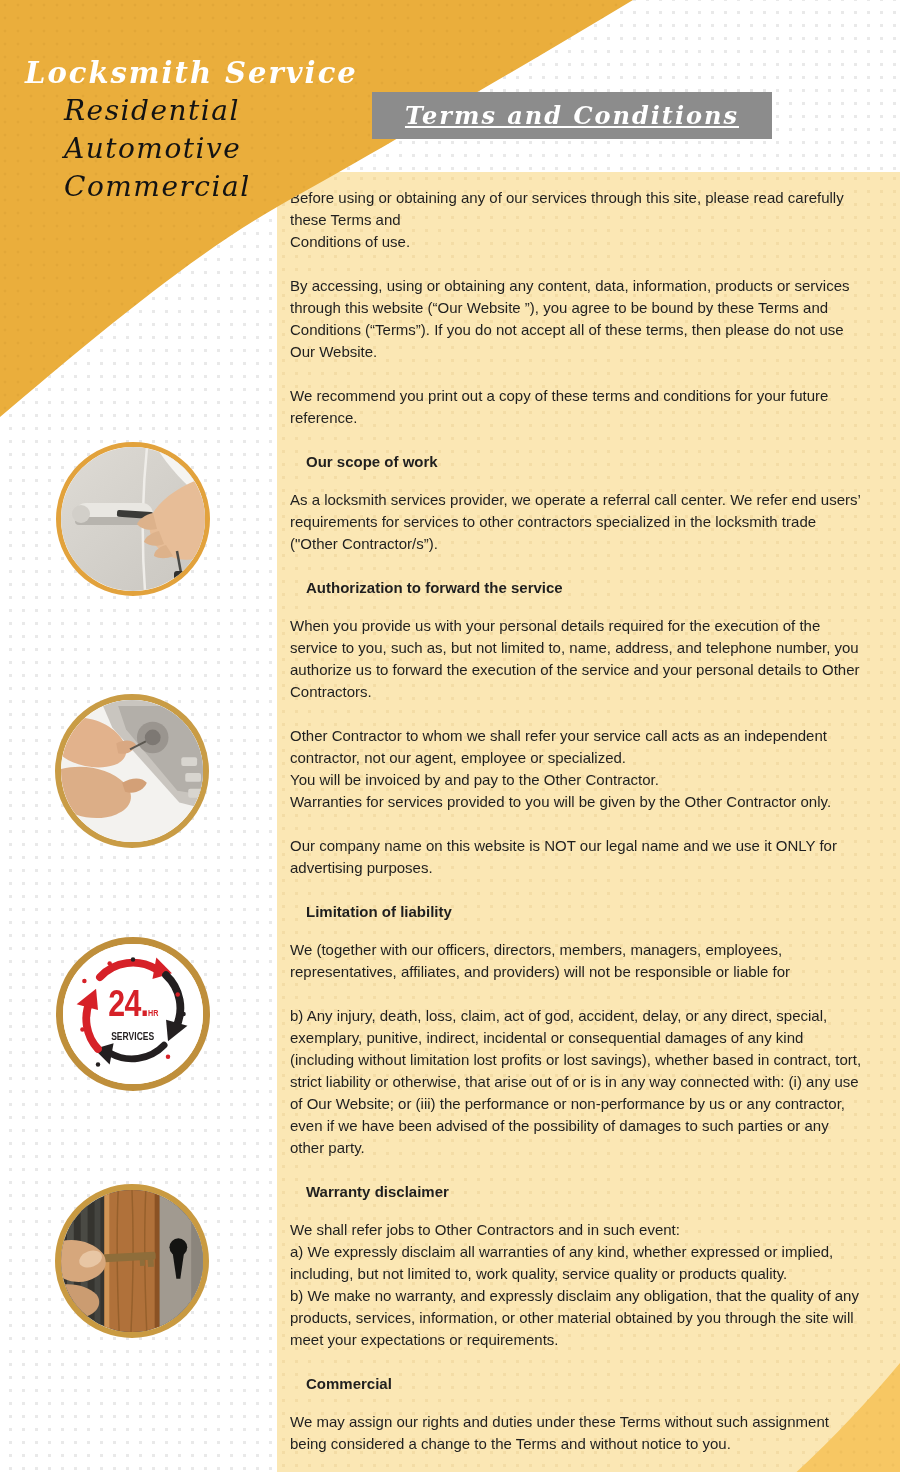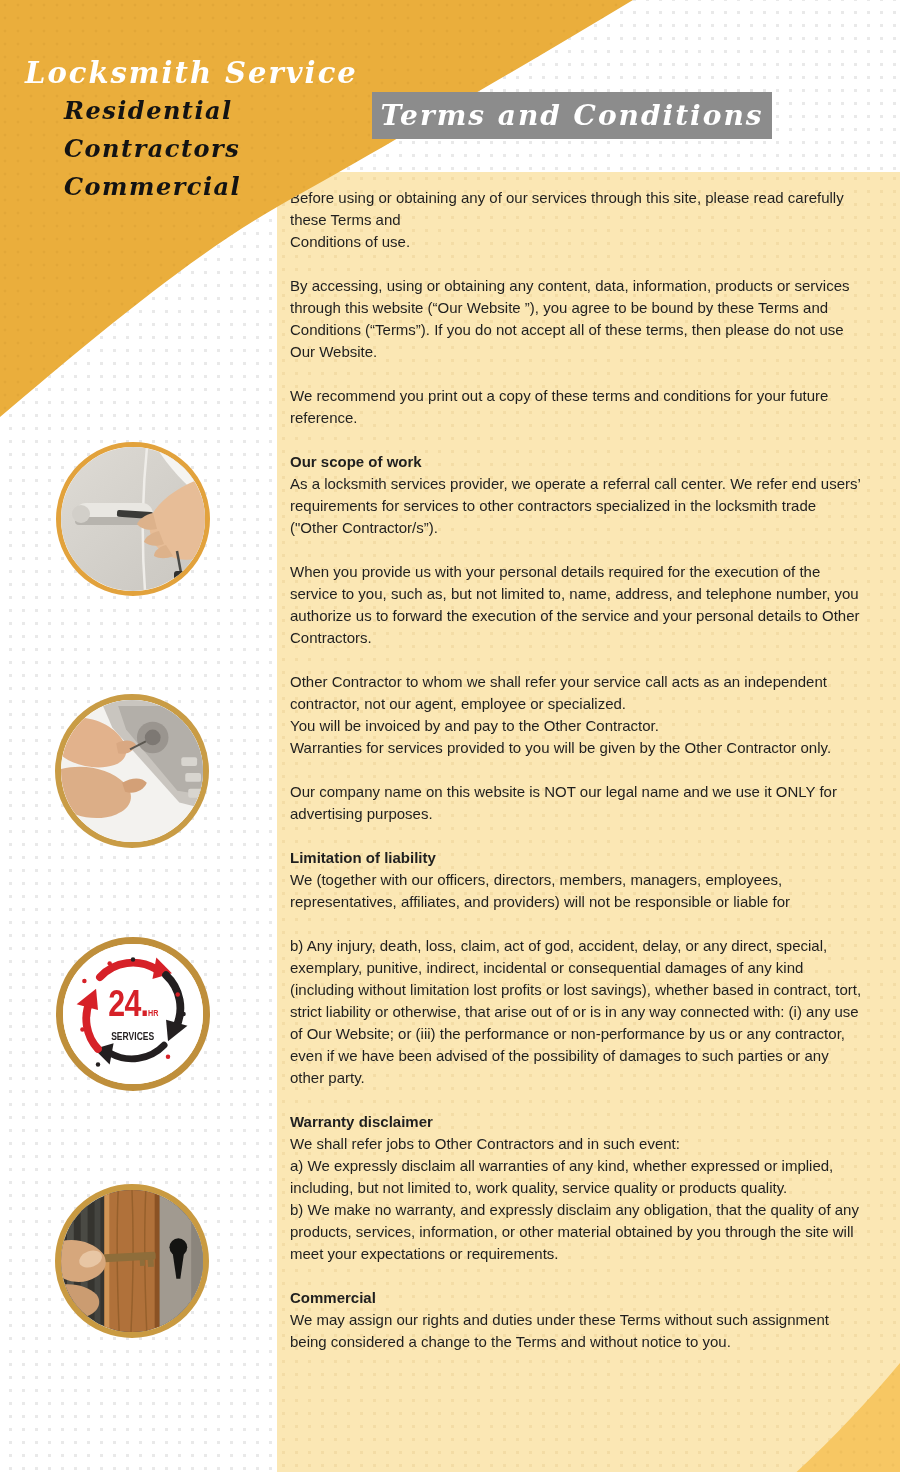--- a/index.html
+++ b/index.html
@@ -21,47 +21,47 @@
     background-image:radial-gradient(rgba(187,146,62,0.13) 1.5px, transparent 1.6px);
     background-size:13px 13px;
     overflow:hidden;
   }
   .content-text {
     position:relative; z-index:3;
     padding:15px 35px 0 13px;
     font-size:15px; line-height:22px; color:#1f1f1f;
   }
   .tblock.p { white-space:pre-line; margin:0 0 22px 0; }
-  .tblock.h { font-weight:bold; margin:0; }
+  .tblock.h { font-weight:bold; margin:16px; }
 
   
   .bottom-curve { position:absolute; left:0; bottom:0; width:623px; height:272px; z-index:1; }
 
   
   .top-shape { position:absolute; left:0; top:0; width:900px; height:420px; z-index:4; pointer-events:none; }
 
   
   .brand {
     position:absolute; left:25px; top:56px; z-index:6;
     font-family:"DejaVu Serif", serif; font-style:italic; font-weight:bold;
     font-size:29px; letter-spacing:2px; color:#ffffff;
   }
   .services { position:absolute; left:64px; top:92px; z-index:6; list-style:none; }
   .services li {
-    font-family:"DejaVu Serif", serif; font-style:italic; font-weight:bold;
-    font-size:24px; letter-spacing:1.5px; color:#131313; line-height:38px;
+    font-family:"DejaVu Serif", serif; font-style:italic; font-weight:normal;
+    font-size:28px; letter-spacing:1.5px; color:#131313; line-height:38px;
   }
 
   .banner {
     position:absolute; left:372px; top:92px; width:400px; height:47px; z-index:6;
     background:#8c8c8c; display:flex; align-items:center; justify-content:center;
   }
   .banner h1 {
     font-family:"DejaVu Serif", serif; font-style:italic; font-weight:bold;
-    font-size:28px; letter-spacing:2px; color:#ffffff; white-space:nowrap;
+    font-size:24px; letter-spacing:2px; color:#ffffff; white-space:nowrap;text-decoration:underline;
   }
 
   
   .photo {
     position:absolute; z-index:6; width:154px; height:154px; border-radius:50%;
     background:#ffffff; overflow:hidden;
   }
   .photo svg { display:block; width:100%; height:100%; }
   .photo.c1 { left:56px;  top:442px;  border:5px solid #e2a23c; }
   .photo.c2 { left:55px;  top:694px;  border:6px solid #c99c45; }
@@ -98,20 +98,21 @@
     </svg>
 
     <div class="content-text">
       <div class="tblock p">Before using or obtaining any of our services through this site, please read carefully
 these Terms and
 Conditions of use.</div>
       <div class="tblock p">By accessing, using or obtaining any content, data, information, products or services through this website (“Our Website ”), you agree to be bound by these Terms and Conditions (“Terms”). If you do not accept all of these terms, then please do not use Our Website.</div>
       <div class="tblock p">We recommend you print out a copy of these terms and conditions for your future reference.</div>
       <div class="tblock h">Our scope of work</div>
       <div class="tblock p">As a locksmith services provider, we operate a referral call center. We refer end users’ requirements for services to other contractors specialized in the locksmith trade ("Other Contractor/s”).</div>
+      <div class="tblock h">Authorization to forward the service</div>
       <div class="tblock p">When you provide us with your personal details required for the execution of the service to you, such as, but not limited to, name, address, and telephone number, you authorize us to forward the execution of the service and your personal details to Other Contractors.</div>
       <div class="tblock p">Other Contractor to whom we shall refer your service call acts as an independent contractor, not our agent, employee or specialized.
 You will be invoiced by and pay to the Other Contractor.
 Warranties for services provided to you will be given by the Other Contractor only.</div>
       <div class="tblock p">Our company name on this website is NOT our legal name and we use it ONLY for advertising purposes.</div>
       <div class="tblock h">Limitation of liability</div>
       <div class="tblock p">We (together with our officers, directors, members, managers, employees, representatives, affiliates, and providers) will not be responsible or liable for</div>
       <div class="tblock p">b) Any injury, death, loss, claim, act of god, accident, delay, or any direct, special, exemplary, punitive, indirect, incidental or consequential damages of any kind (including without limitation lost profits or lost savings), whether based in contract, tort, strict liability or otherwise, that arise out of or is in any way connected with: (i) any use of Our Website; or (iii) the performance or non-performance by us or any contractor, even if we have been advised of the possibility of damages to such parties or any other party.</div>
       <div class="tblock h">Warranty disclaimer</div>
       <div class="tblock p">We shall refer jobs to Other Contractors and in such event:
@@ -128,21 +129,21 @@
         <circle cx="5" cy="5" r="1.5" fill="rgba(140,95,10,0.09)"></circle>
       </pattern>
     </defs>
     <path d="M 0,0 L 633,0 C 500,80 370,155 277,207 C 185,260 85,345 0,417 Z" fill="#eaae3c"></path>
     <path d="M 0,0 L 633,0 C 500,80 370,155 277,207 C 185,260 85,345 0,417 Z" fill="url(#dotsY)"></path>
   </svg>
 
   <div class="brand">Locksmith Service</div>
   <ul class="services">
     <li>Residential</li>
-    <li>Contractors</li>
+    <li>Automotive</li>
     <li>Commercial</li>
   </ul>
 
   <div class="banner">
     <h1>Terms and Conditions</h1>
   </div>
 
   <div class="photo c1">
     <svg viewBox="0 0 144 144">
       <defs>

